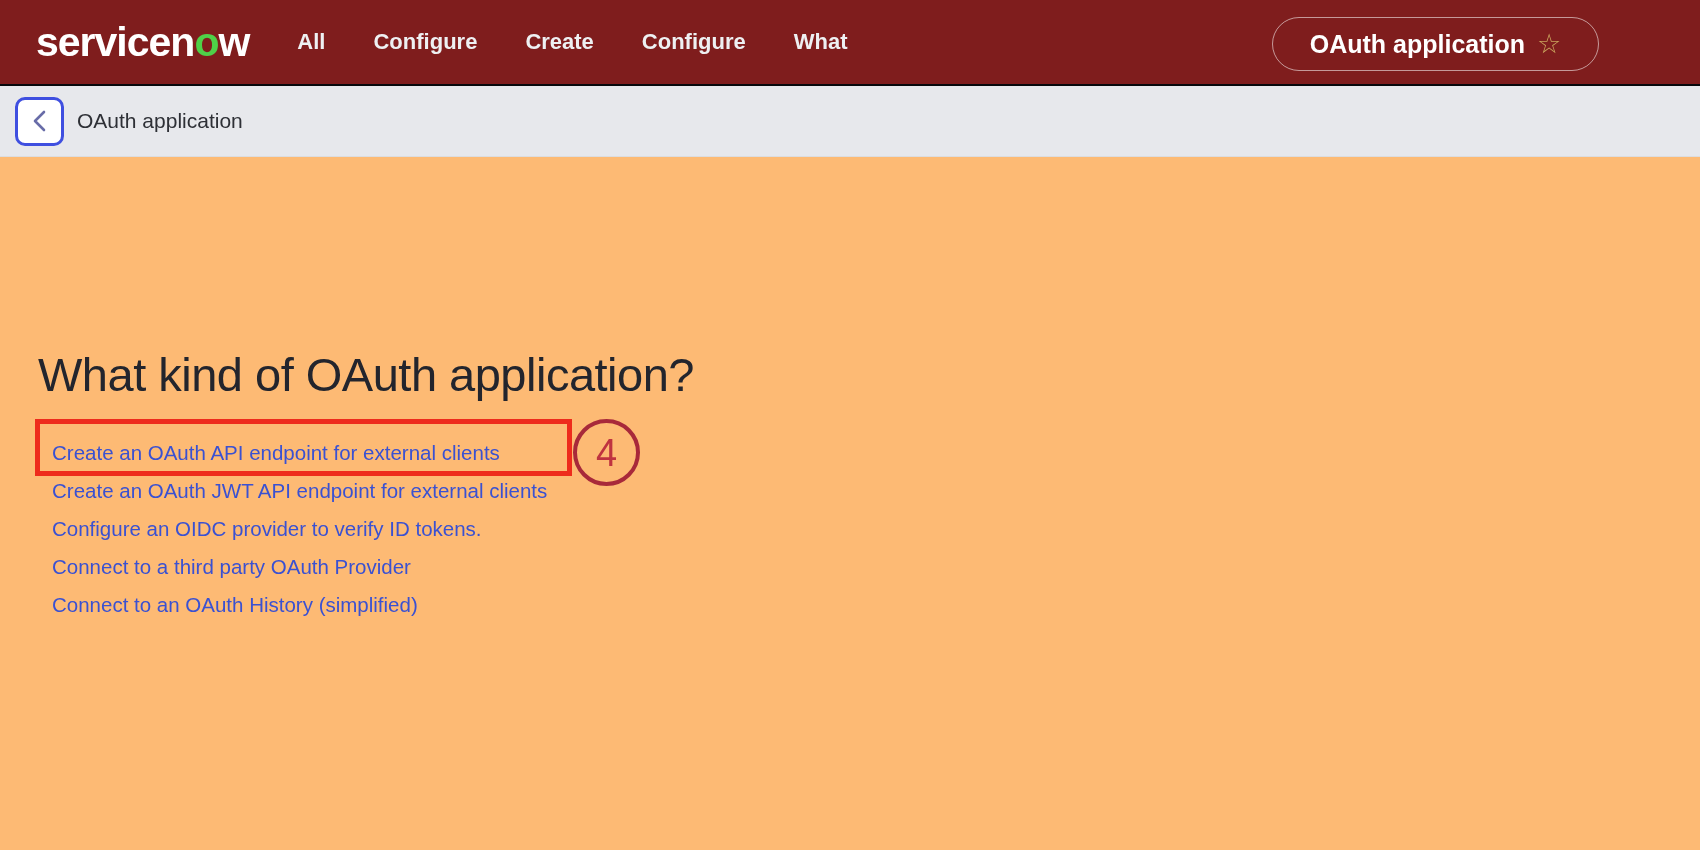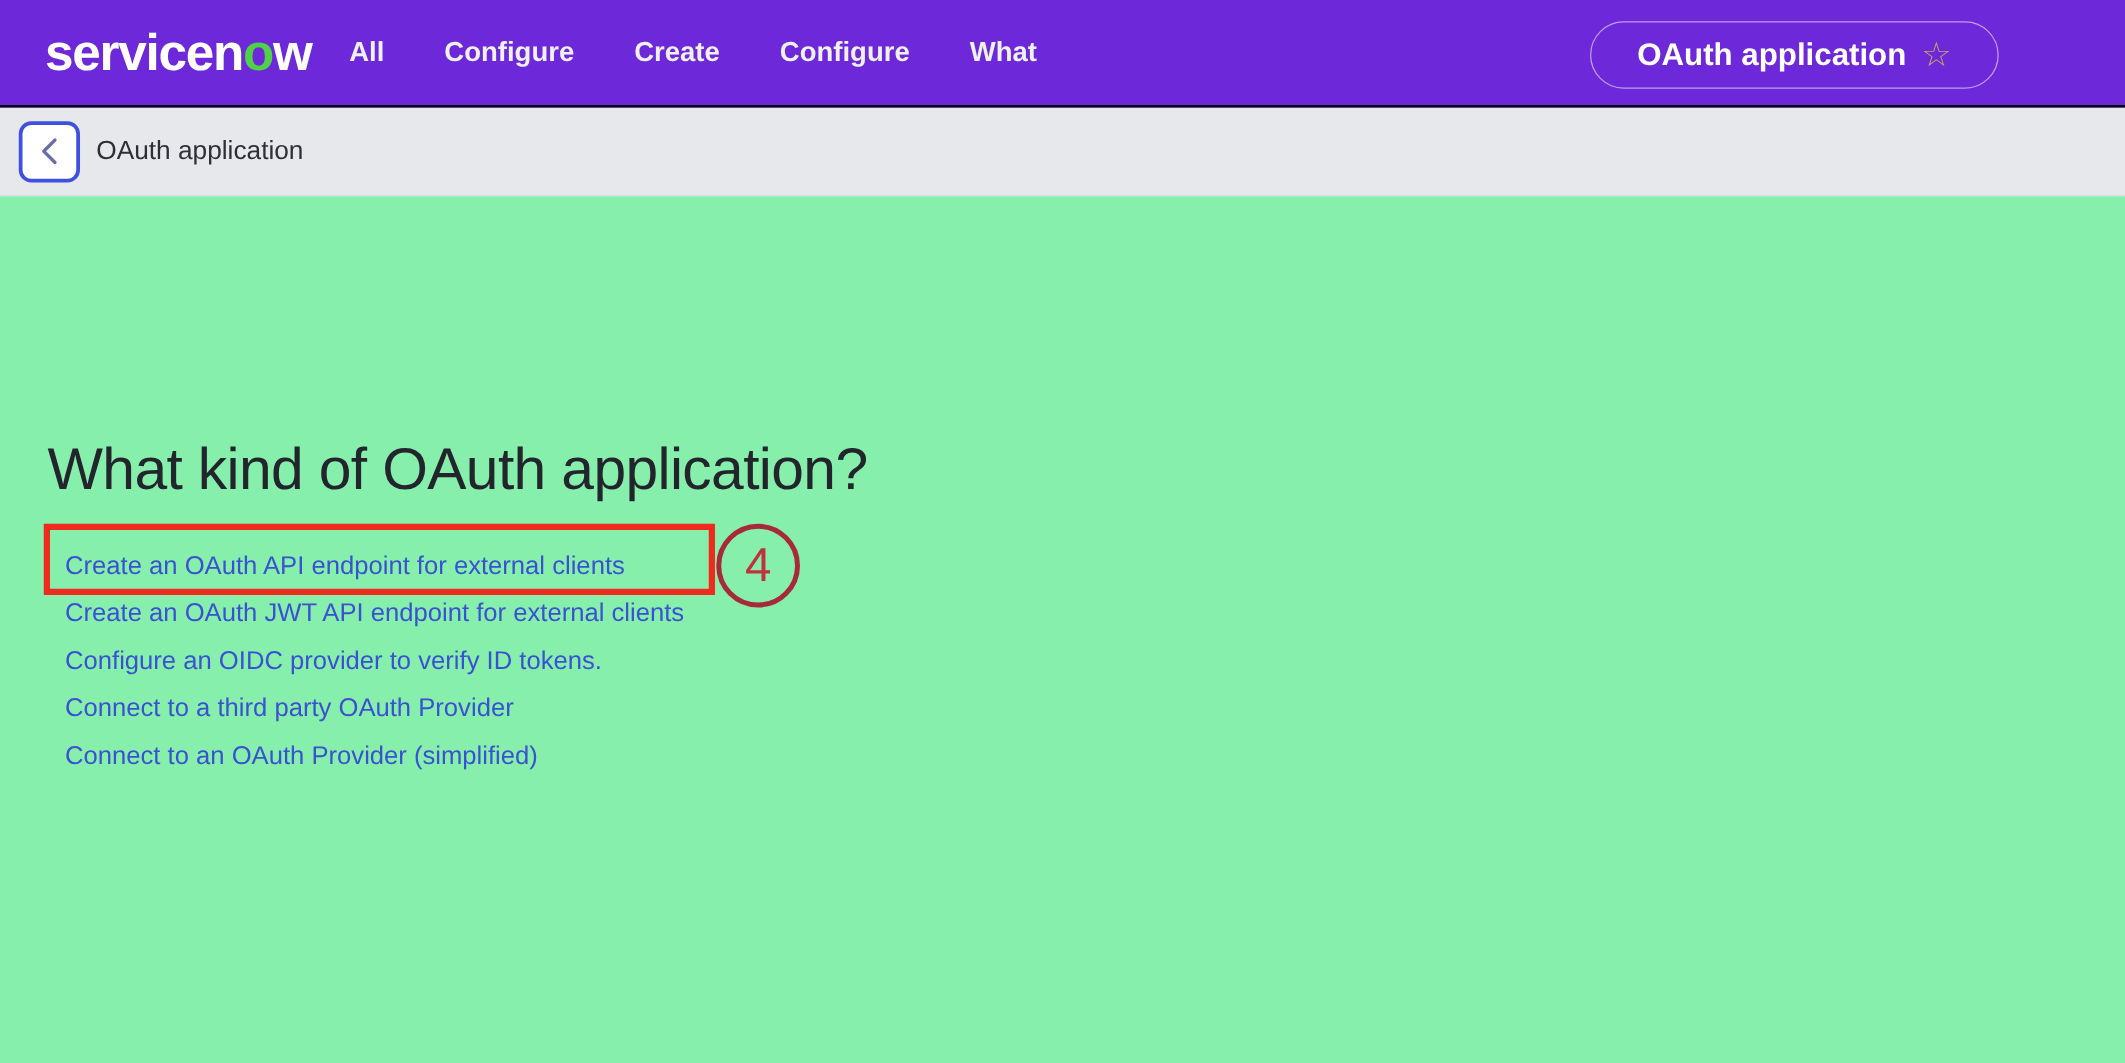--- a/index.html
+++ b/index.html
@@ -7,36 +7,36 @@
     width: 1700px; height: 850px;
     background: #ffffff;
     font-family: "Liberation Sans", sans-serif;
     overflow: hidden;
   }
 
   
   .topnav {
     position: relative;
     width: 1700px; height: 86px;
-    background: #6d28d9;
+    background: #7f1d1d;
     display: flex; align-items: center;
     border-bottom: 2px solid #07080c;
   }
   .logo {
     margin-left: 36px;
     font-size: 41px; font-weight: 700;
     letter-spacing: -1px;
     color: #ffffff;
     white-space: nowrap;
   }
   .logo .accent { color: #4fd148; }
   .nav-items {
     display: flex; align-items: center;
     gap: 48px;
-    margin-left: 30px;
+    margin-left: 48px;
   }
   .nav-items > div {
     color: #eef0f2;
     font-size: 22px; font-weight: 700;
     cursor: pointer;
     white-space: nowrap;
   }
   .fav-pill {
     position: absolute;
     left: 1272px; top: 17px;
@@ -70,21 +70,21 @@
     display: flex; align-items: center; justify-content: center;
     cursor: pointer;
   }
   .crumb-title {
     margin-left: 13px;
     color: #2e3036;
     font-size: 21px; font-weight: 400;
   }
 
   
-  .main { position: relative; width: 1700px; height: 693px; background: #86efac; padding-left: 16px; }
+  .main { position: relative; width: 1700px; height: 693px; background: #fdba74; padding-left: 16px; }
   .page-heading {
     position: absolute;
     left: 38px; top: 190px;
     font-size: 47px; font-weight: 400;
     letter-spacing: -0.5px;
     color: #23252d;
     white-space: nowrap;
   }
   .links-list { position: absolute; left: 52px; top: 277px; }
   .links-list a, .links-list .oauth-link {
@@ -153,20 +153,20 @@
 </div>
 
 <div class="main">
   <div class="page-heading">What kind of OAuth application?</div>
 
   <div class="links-list">
       <a class="oauth-link">Create an OAuth API endpoint for external clients</a>
       <a class="oauth-link">Create an OAuth JWT API endpoint for external clients</a>
       <a class="oauth-link">Configure an OIDC provider to verify ID tokens.</a>
       <a class="oauth-link">Connect to a third party OAuth Provider</a>
-      <a class="oauth-link">Connect to an OAuth Provider (simplified)</a>
+      <a class="oauth-link">Connect to an OAuth History (simplified)</a>
     </div>
 
   <div class="annot-box"></div>
   <div class="annot-badge">
     <span>4</span>
   </div>
 </div>
 
 </body></html>

